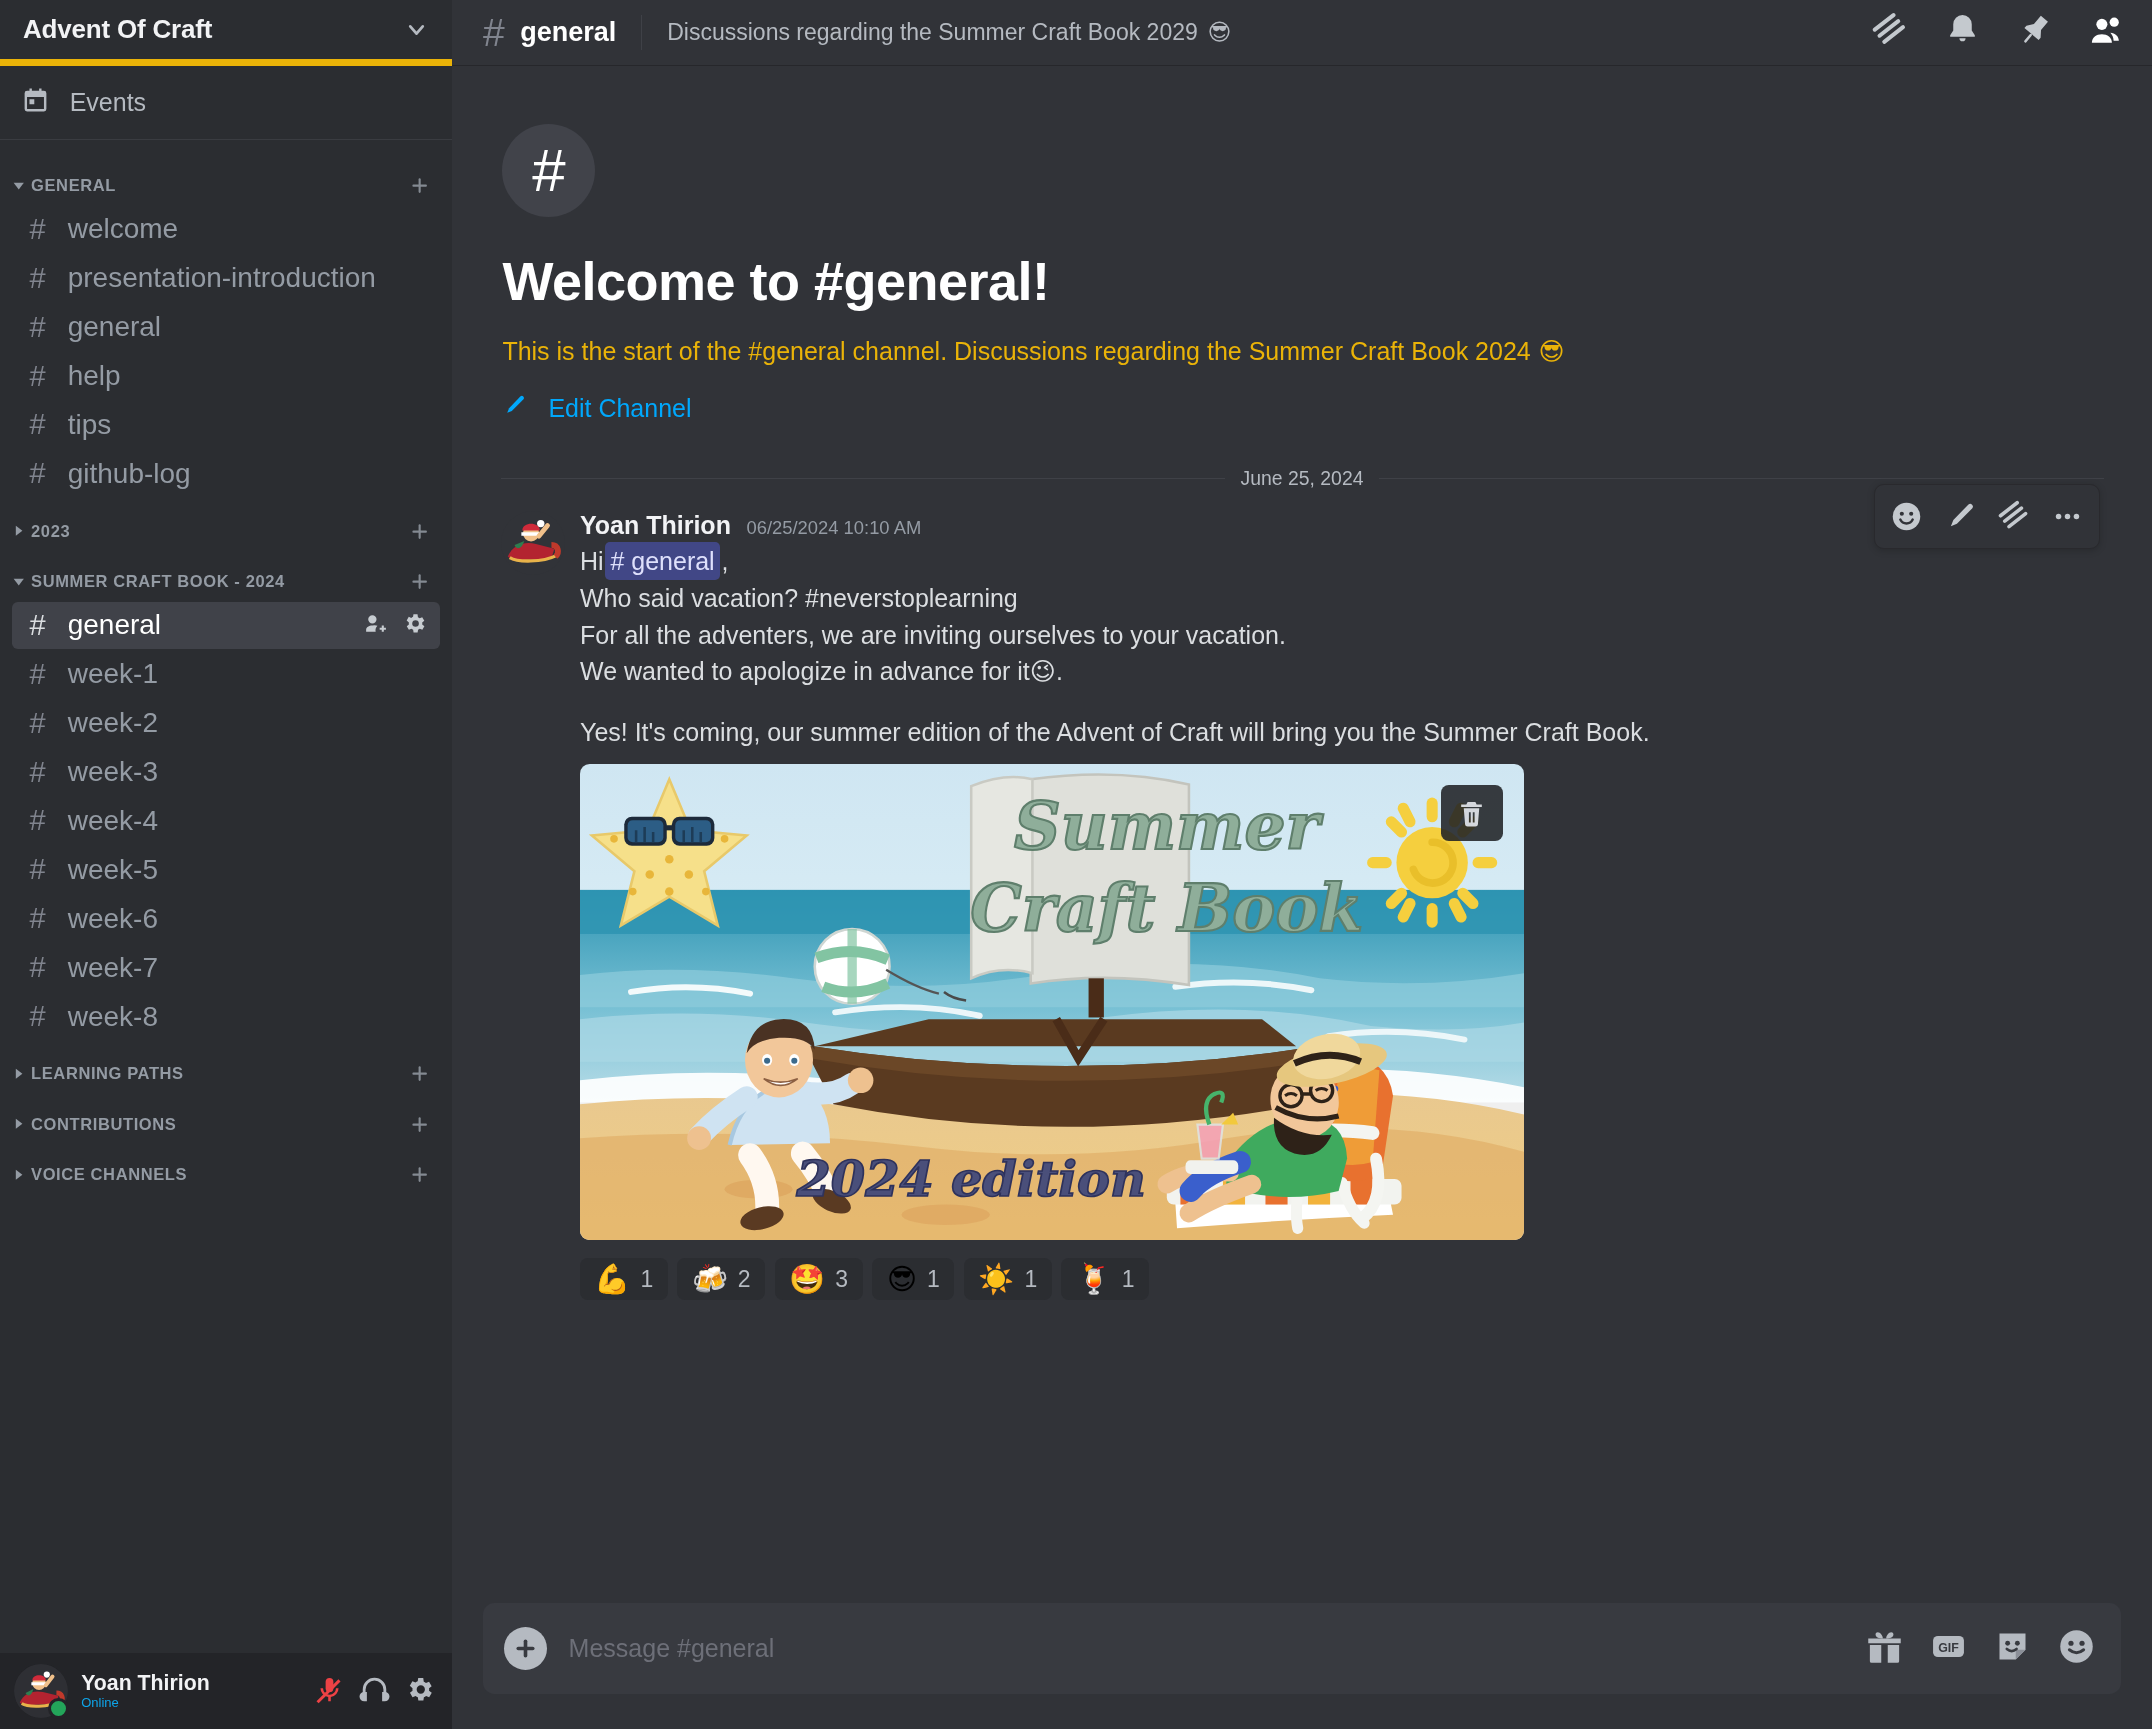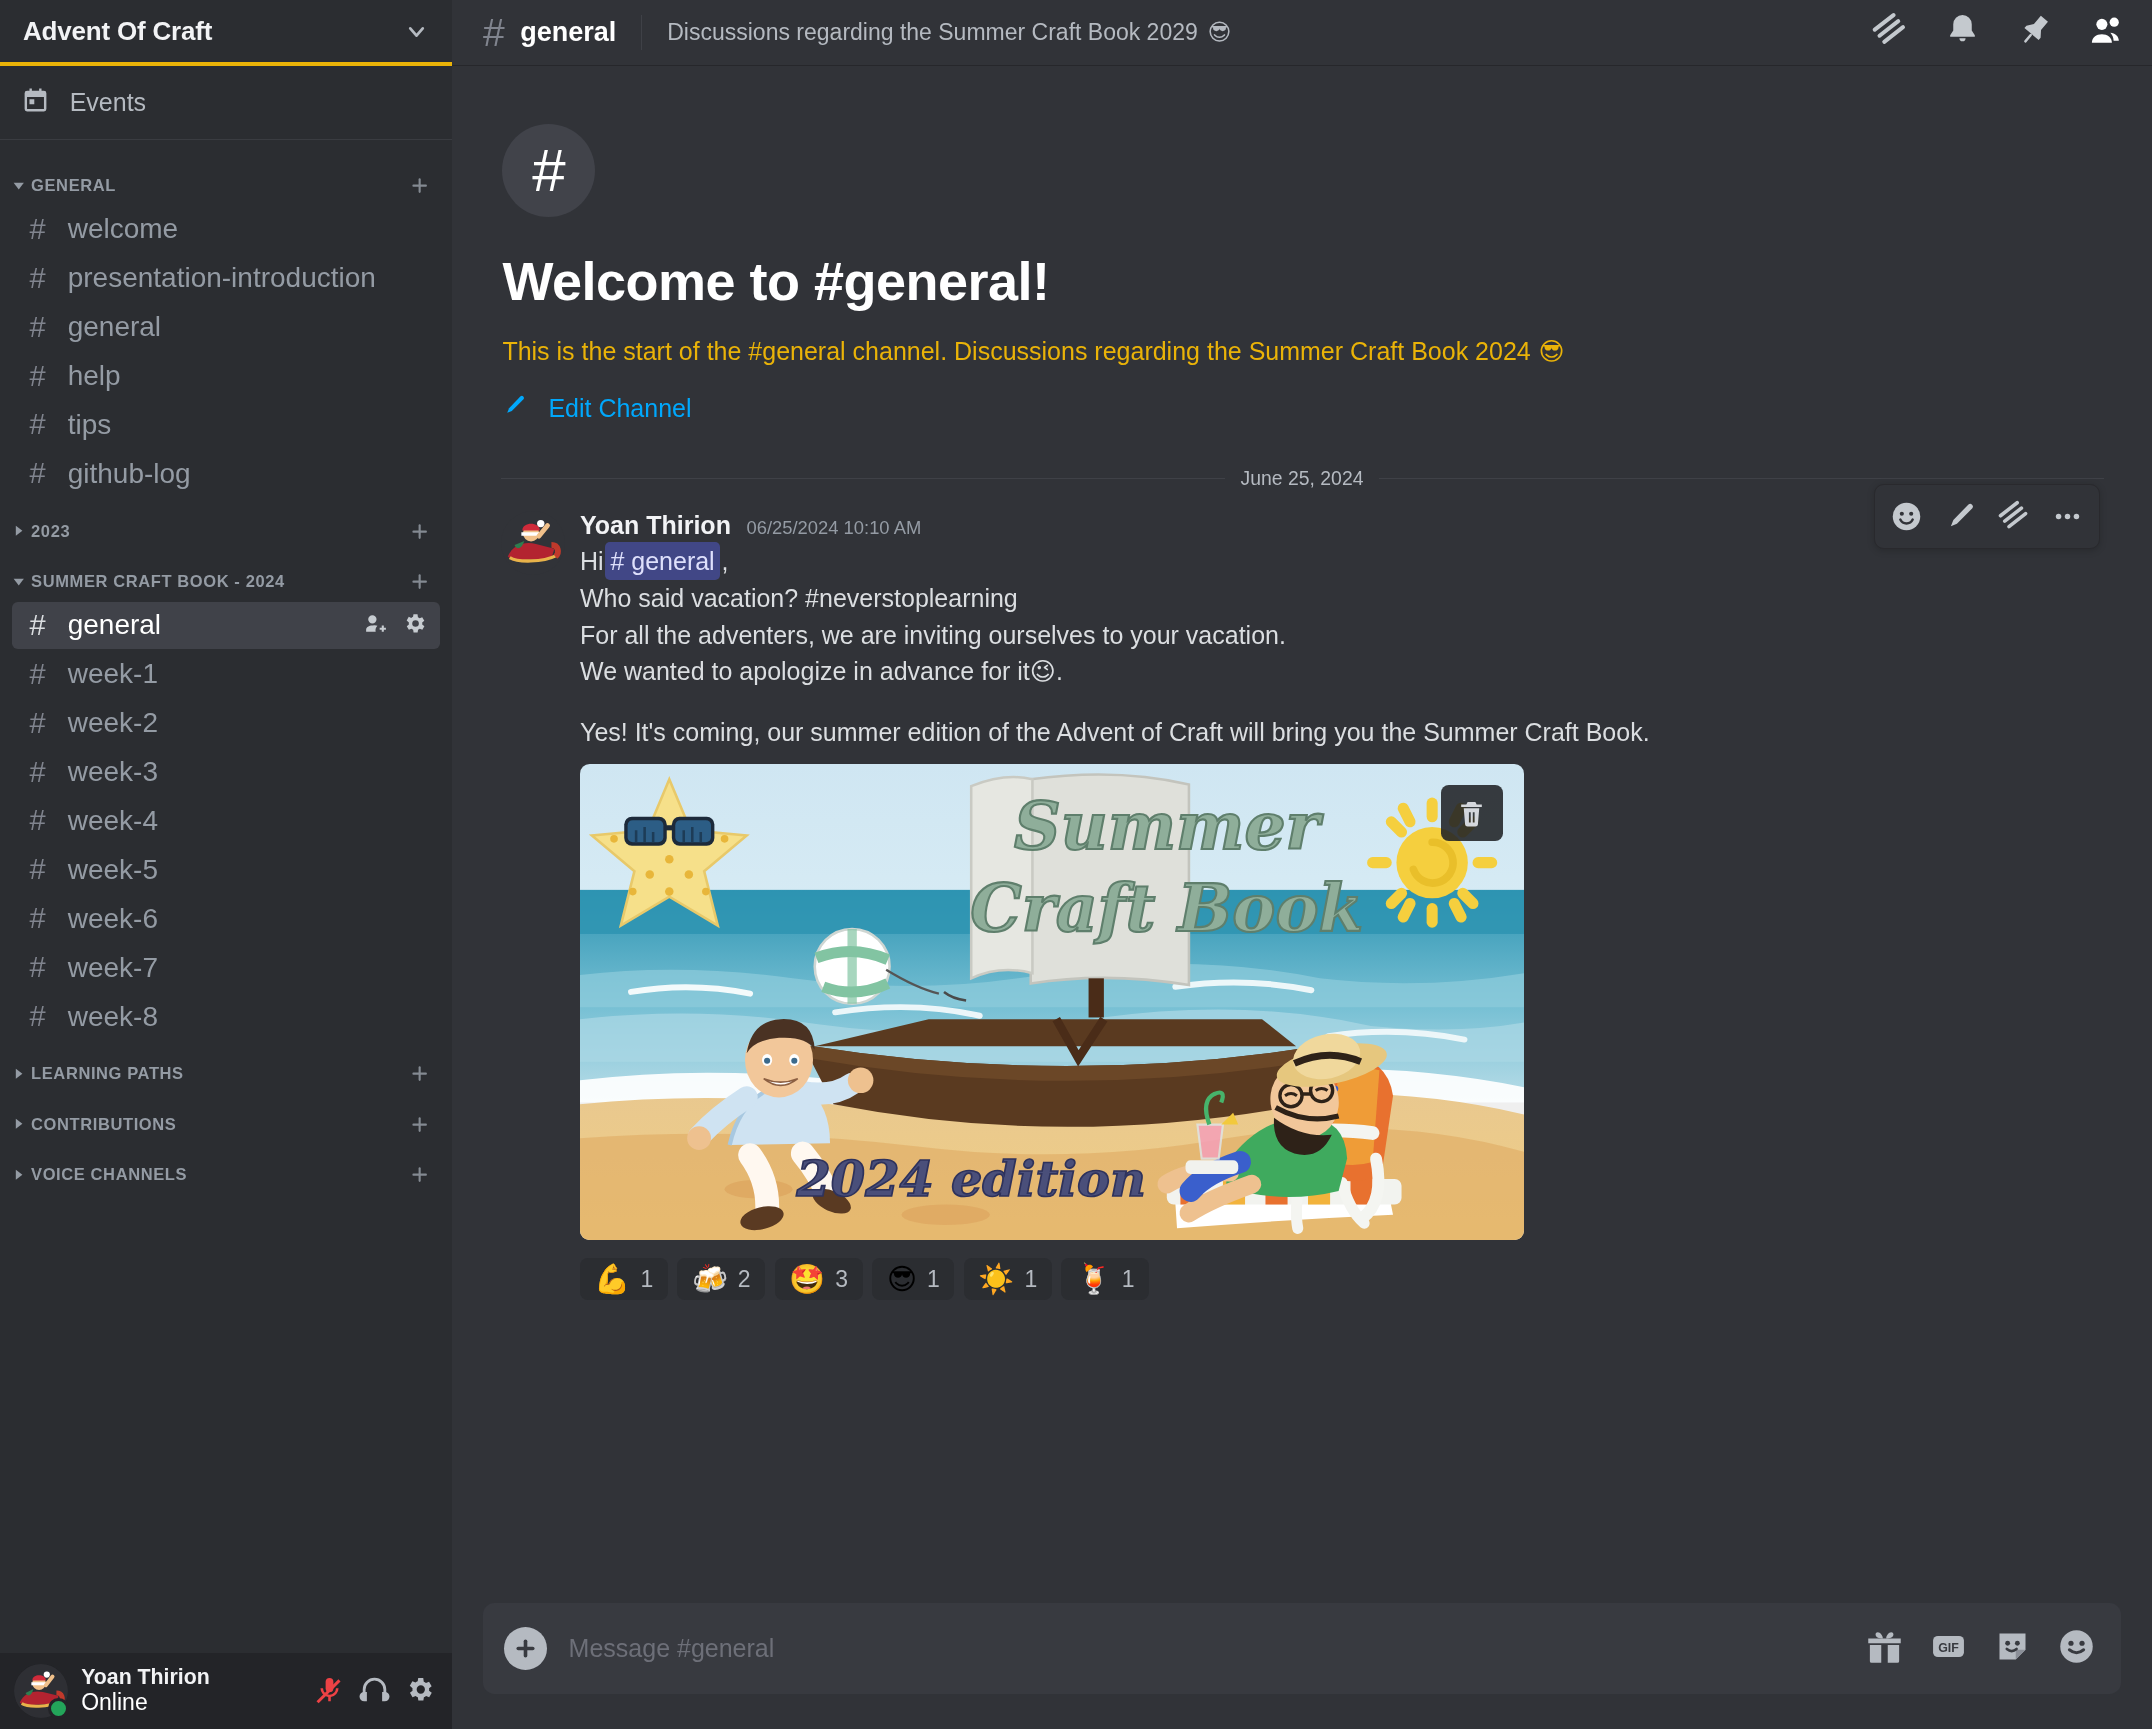--- a/index.html
+++ b/index.html
@@ -15,21 +15,21 @@
   .sidebar {
     width: 452px; height: 1729px;
     background: #2b2d31;
     display: flex; flex-direction: column;
     position: relative;
   }
   .server-header {
     height: 66px; flex: 0 0 66px;
     display: flex; align-items: center; justify-content: space-between;
     padding: 0 23px 0 23px;
-    border-bottom: 4px solid #eab308;
+    border-bottom: 7px solid #eab308;
     cursor: pointer;
   }
   .server-name {
     color: #f2f3f5; font-size: 26px; font-weight: bold;
     letter-spacing: -0.2px;
   }
   .chevron-dn { width: 25px; height: 25px; }
 
   .events-row {
     height: 74px; flex: 0 0 74px;
@@ -83,21 +83,21 @@
     width: 54px; height: 54px; border-radius: 50%;
     overflow: hidden; background: #1e1f22;
   }
   .status-dot {
     position: absolute; right: -1.9px; bottom: -1px;
     width: 21.3px; height: 21.3px; border-radius: 50%;
     background: #23a55a; border: 3.9px solid #232428;
   }
   .user-meta { flex: 1 1 auto; padding-left: 5.8px; min-width: 0; }
   .user-name { color: #f2f3f5; font-size: 21.3px; font-weight: bold; line-height: 1.15; }
-  .user-status { color: #ffffff; font-size: 23px; line-height: 1.2; }
+  .user-status { color: #0ea5e9; font-size: 13px; line-height: 1.2; }
   .user-btns { display: flex; align-items: center; gap: 13.6px; padding-right: 3.9px; }
   .user-btns svg { width: 31px; height: 31px; cursor: pointer; }
 
   
   .main { flex: 1 1 auto; display: flex; flex-direction: column; background: #313338; }
   .topbar {
     height: 66px; flex: 0 0 66px;
     display: flex; align-items: center;
     padding: 0 27px 0 31px;
     border-bottom: 1px solid #26272b;

